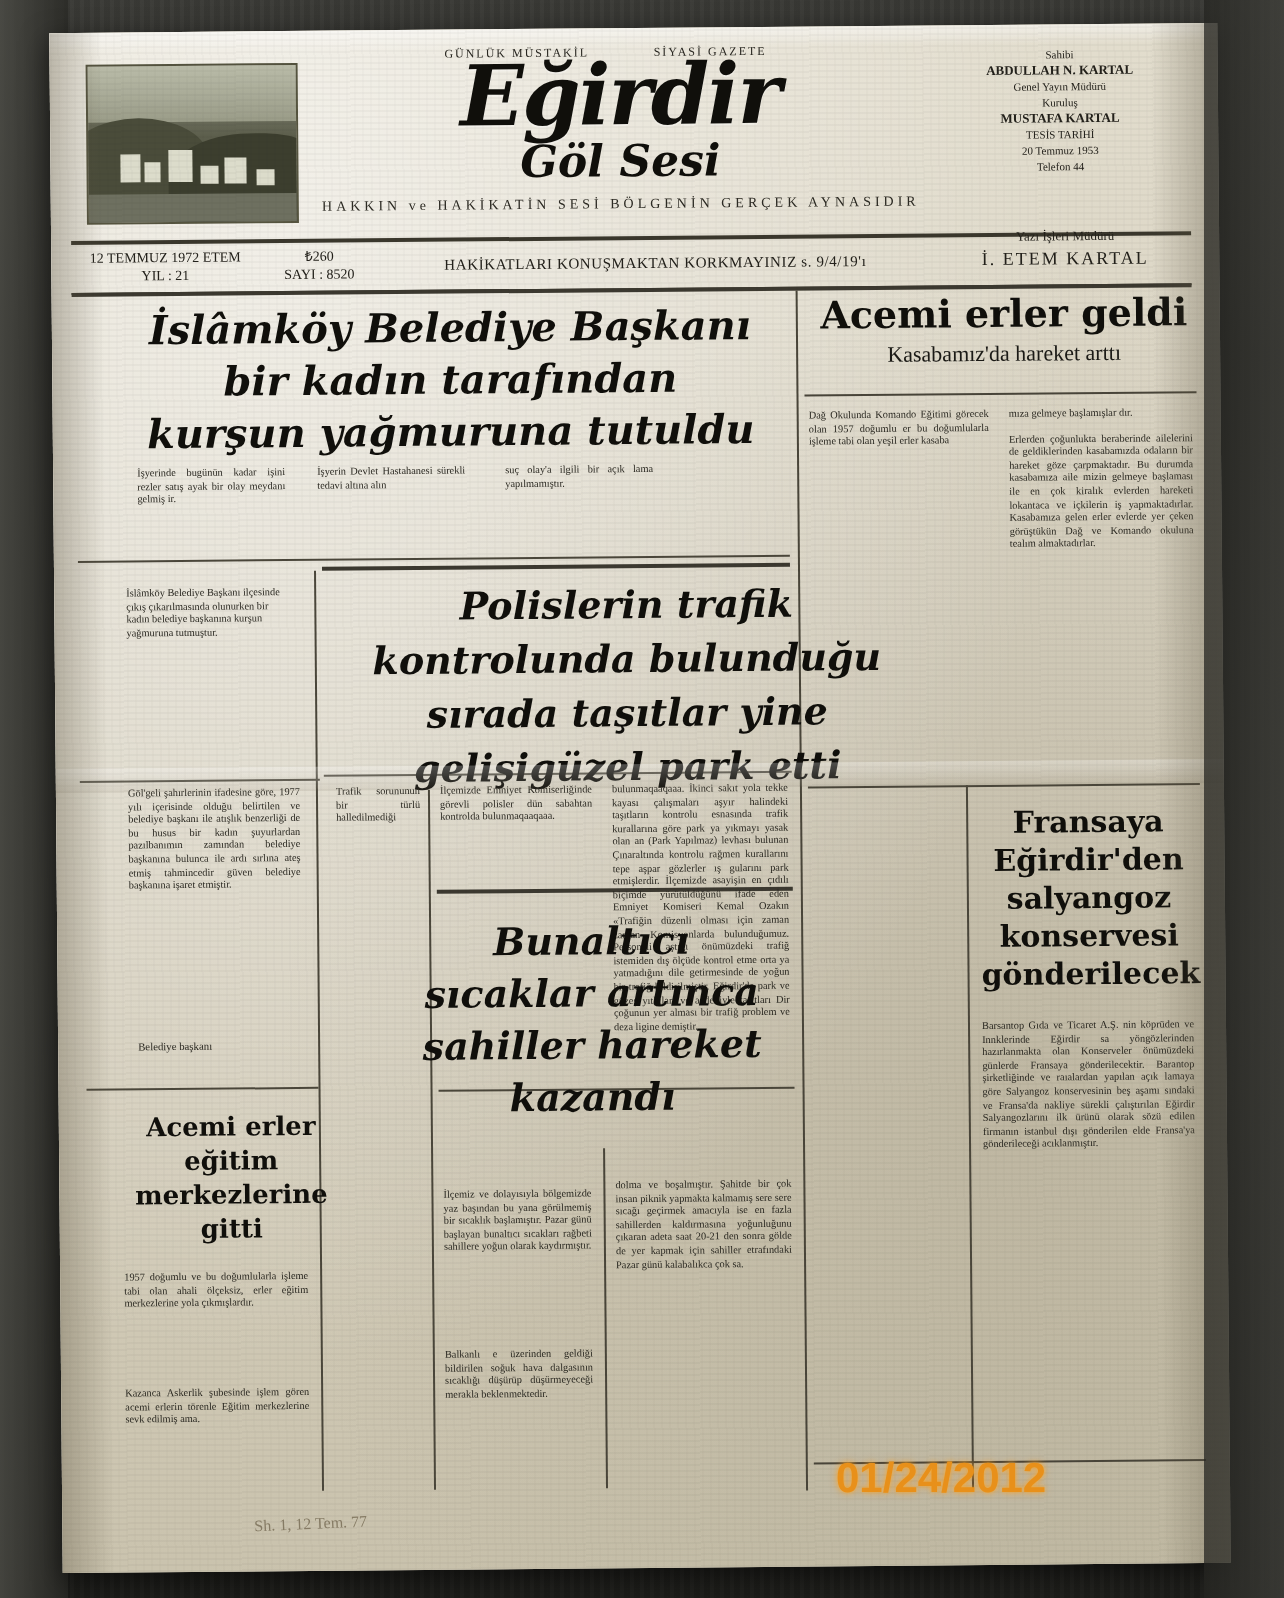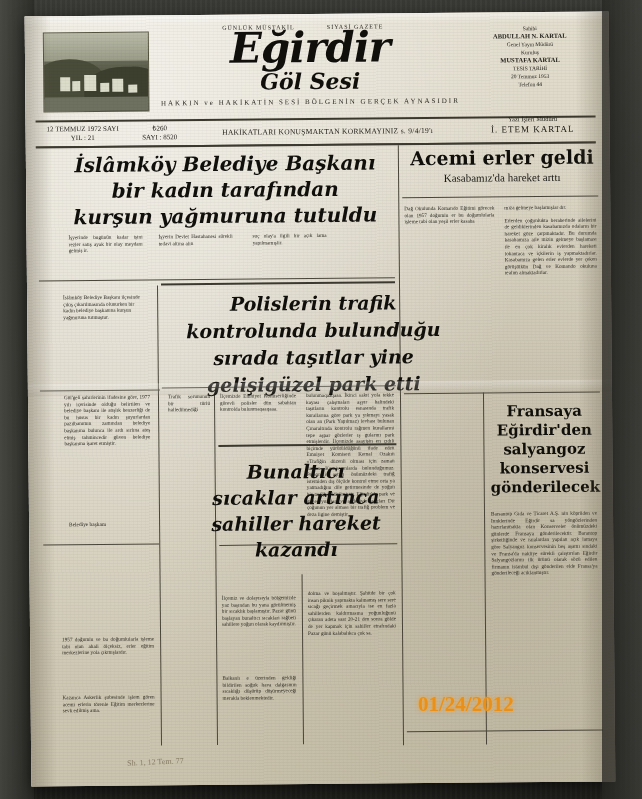--- a/index.html
+++ b/index.html
@@ -122,22 +122,22 @@
 
   .r-title{position:absolute;left:462px;top:390px;width:108px;text-align:center;
     font-size:15px;line-height:19px;}
 
   .l-title{position:absolute;left:34px;top:540px;width:104px;text-align:center;
     font-size:13px;line-height:17px;}
 
   .sig{position:absolute;font-size:5.4px;color:#2a2821;}
 
   
-  .datestamp{position:absolute;left:418px;top:692px;
-    font-family:Liberation Serif, serif;font-weight:bold;font-size:21px;
+  .datestamp{position:absolute;left:418px;top:728px;
+    font-family:Liberation Sans, sans-serif;font-weight:bold;font-size:21px;
     color:#e8901a;letter-spacing:0px;
     text-shadow:0 0 2px rgba(255,170,40,.8), 0 0 5px rgba(255,140,0,.45);}
 
   .pencil{position:absolute;left:96px;top:742px;font-size:8px;color:#7a6f58;
     font-family:"Liberation Serif",serif;transform:rotate(-2deg);opacity:.85;}
 
   .tear{position:absolute;left:0;top:0;width:584px;height:10px;
     background:linear-gradient(180deg,rgba(255,255,255,.5),rgba(255,255,255,0));}
 </style>
 </head>
@@ -185,21 +185,21 @@
       </div>
     </div>
 
     <div class="rule rule2" style="top:104px;width:560px;"></div>
     <div class="rule" style="top:130px;width:560px;"></div>
 
     <div class="infobar">
       <div class="b1">
         <span>12</span>
         <span>TEMMUZ  1972</span>
-        <span>SAYI</span>
+        <span>ETEM</span>
         <div>YIL : 21</div>
       </div>
       <div class="b2">
         <div>₺260</div>
         <div>
           <span>SAYI :</span>
           <span>8520</span>
         </div>
       </div>
       <div class="b3">HAKİKATLARI KONUŞMAKTAN KORKMAYINIZ  s.  9/4/19'ı</div>
@@ -259,20 +259,21 @@
     <div style="position:absolute;left:192px;top:580px;width:74px;">
       <div class="body-txt">İlçemiz ve dolayısıyla bölgemizde yaz başından bu yana görülmemiş bir sıcaklık başlamıştır. Pazar günü başlayan bunaltıcı sıcakları rağbeti sahillere yoğun olarak kaydırmıştır.</div>
     </div>
     <div style="position:absolute;left:192px;top:660px;width:74px;">
       <div class="body-txt">Balkanlı e üzerinden geldiği bildirilen soğuk hava dalgasının sıcaklığı düşürüp düşürmeyeceği merakla beklenmektedir.</div>
     </div>
     <div style="position:absolute;left:278px;top:576px;width:88px;">
       <div class="body-txt">dolma ve boşalmıştır. Şahitde bir çok insan piknik yapmakta kalmamış sere sere sıcağı geçirmek amacıyla ise en fazla sahillerden kaldırmasına yoğunluğunu çıkaran adeta saat 20-21 den sonra gölde de yer kapmak için sahiller etrafındaki Pazar günü kalabalıkca çok sa.</div>
     </div>
 
+    <div class="l-title hl">Acemi erler eğitim merkezlerine gitti</div>
     <div style="position:absolute;left:32px;top:620px;width:92px;">
       <div class="body-txt">1957 doğumlu ve bu doğumlularla işleme tabi olan ahali ölçeksiz, erler eğitim merkezlerine yola çıkmışlardır.</div>
     </div>
     <div style="position:absolute;left:32px;top:678px;width:92px;">
       <div class="body-txt">Kazanca Askerlik şubesinde işlem gören acemi erlerin törenle Eğitim merkezlerine sevk edilmiş ama.</div>
     </div>
 
     <div class="b1-title hl">Acemi erler geldi</div>
     <div class="b1-sub">Kasabamız'da hareket arttı</div>
     <div class="hrule" style="left:376px;top:184px;width:196px;"></div>

